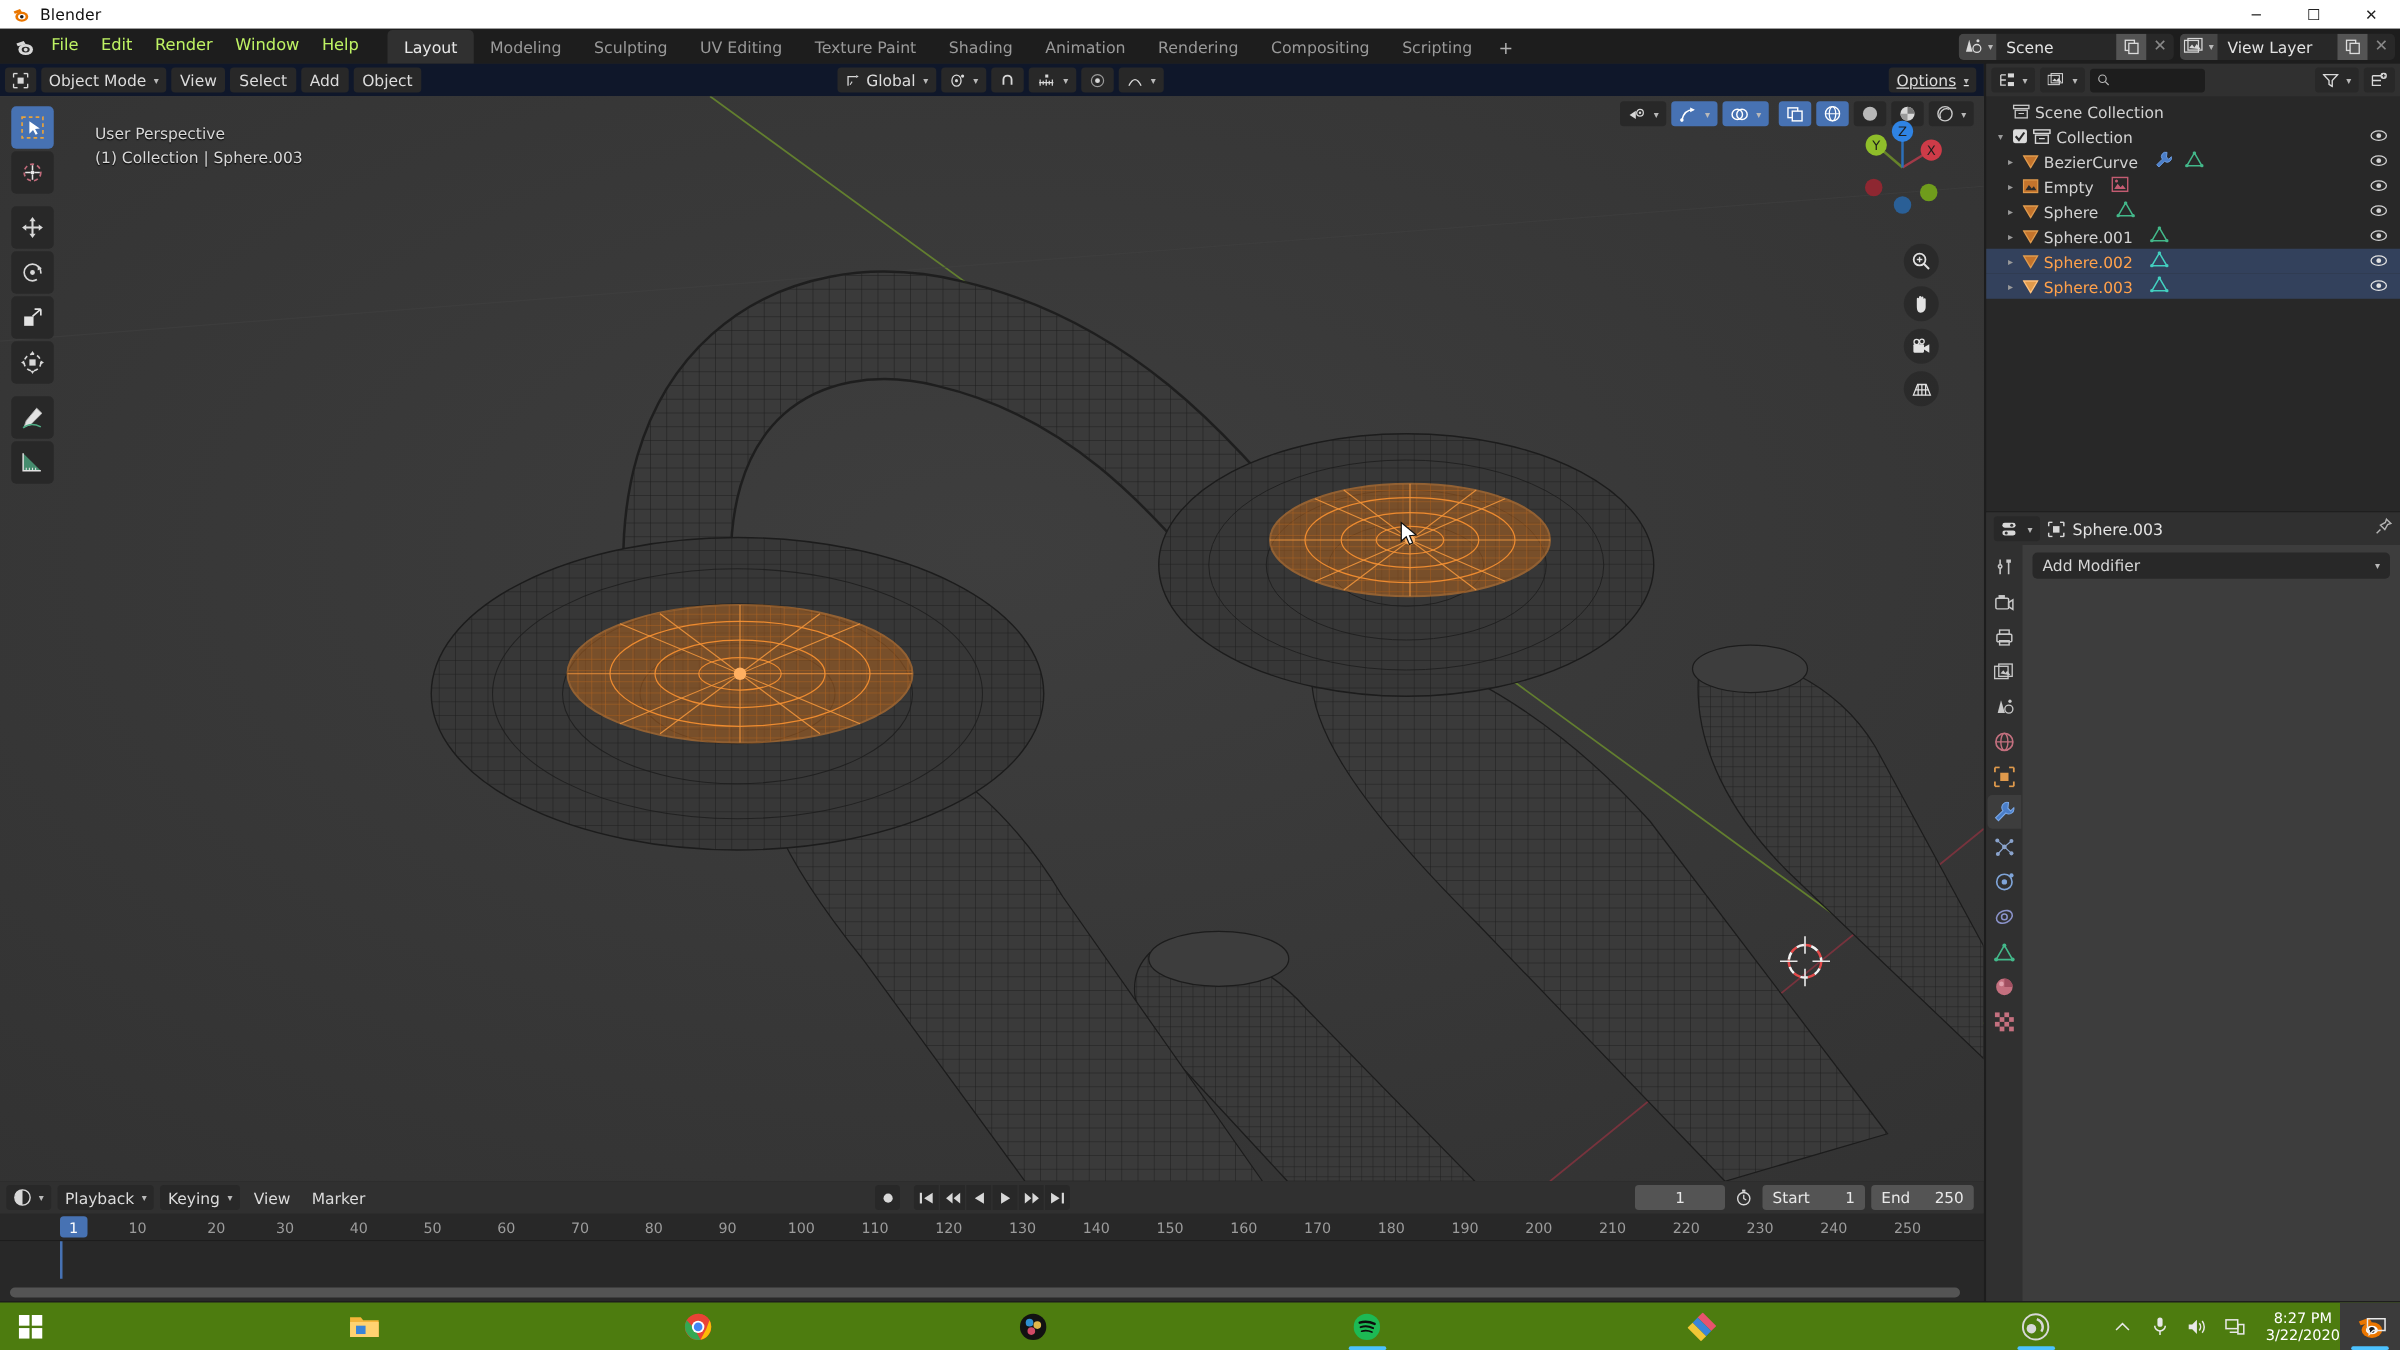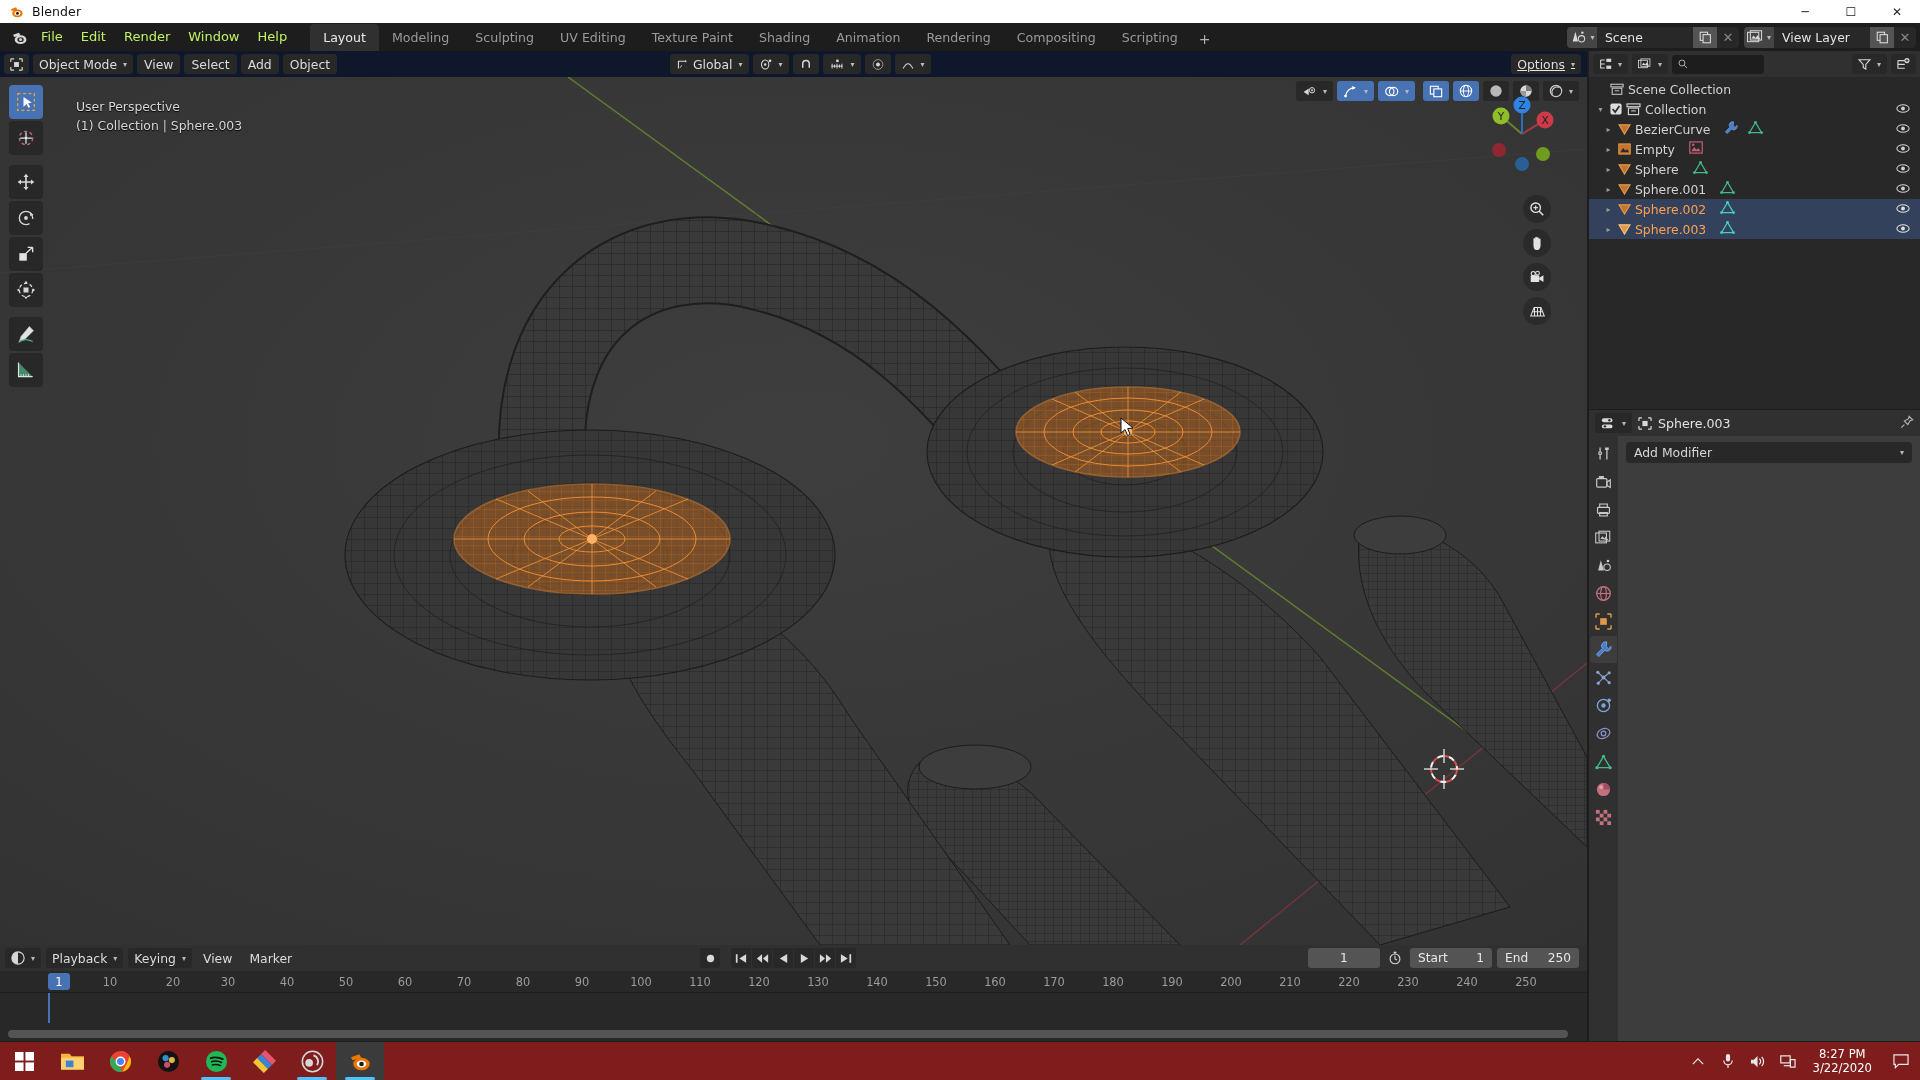--- a/index.html
+++ b/index.html
@@ -172,22 +172,22 @@
   
   .statusbar {
     position: absolute; top: 1041px; left: 0; width: 1920px; height: 25px;
     background: #1d1d1d; display:flex; align-items:center; font-size: 12.2px; color:#b3b3b3;
   }
   .sb-item { display:flex; align-items:center; gap:5px; margin-left: 14px;}
   .sb-right { position:absolute; right: 14px; font-size: 12.2px; color:#b9b9b9;}
 
   
   .taskbar {
-    position:absolute; top: 1042px; left:0; width: 1920px; height: 38px; background:#7f1d1d;
-    display:flex; align-items:center; z-index: 50;
+    position:absolute; top: 1042px; left:0; width: 1920px; height: 38px; background:#4d7c0f;
+    display:flex; align-items:center; z-index: 50; justify-content: space-between;
   }
   .tb-ico { width: 48px; height: 38px; display:flex; align-items:center; justify-content:center; position:relative;}
   .tb-ico.active { background:#3b3b3b; }
   .tb-ico .run { position:absolute; bottom:0; left:9px; width:30px; height:3px; background:#4cc2ff; border-radius:2px;}
   .tray { position:absolute; right: 0; top:0; height:38px; display:flex; align-items:center; gap: 0px;}
   .tray-ico { width: 30px; height: 38px; display:flex; align-items:center; justify-content:center; color:#e8e8e8;}
   .clock { text-align: center; font-size: 11.6px; line-height: 14px; color:#fff; padding: 0 10px;}
   .notif { width: 38px; height:38px; display:flex; align-items:center; justify-content:center;}
 
   .cursor { position:absolute; pointer-events:none; z-index: 40; }

